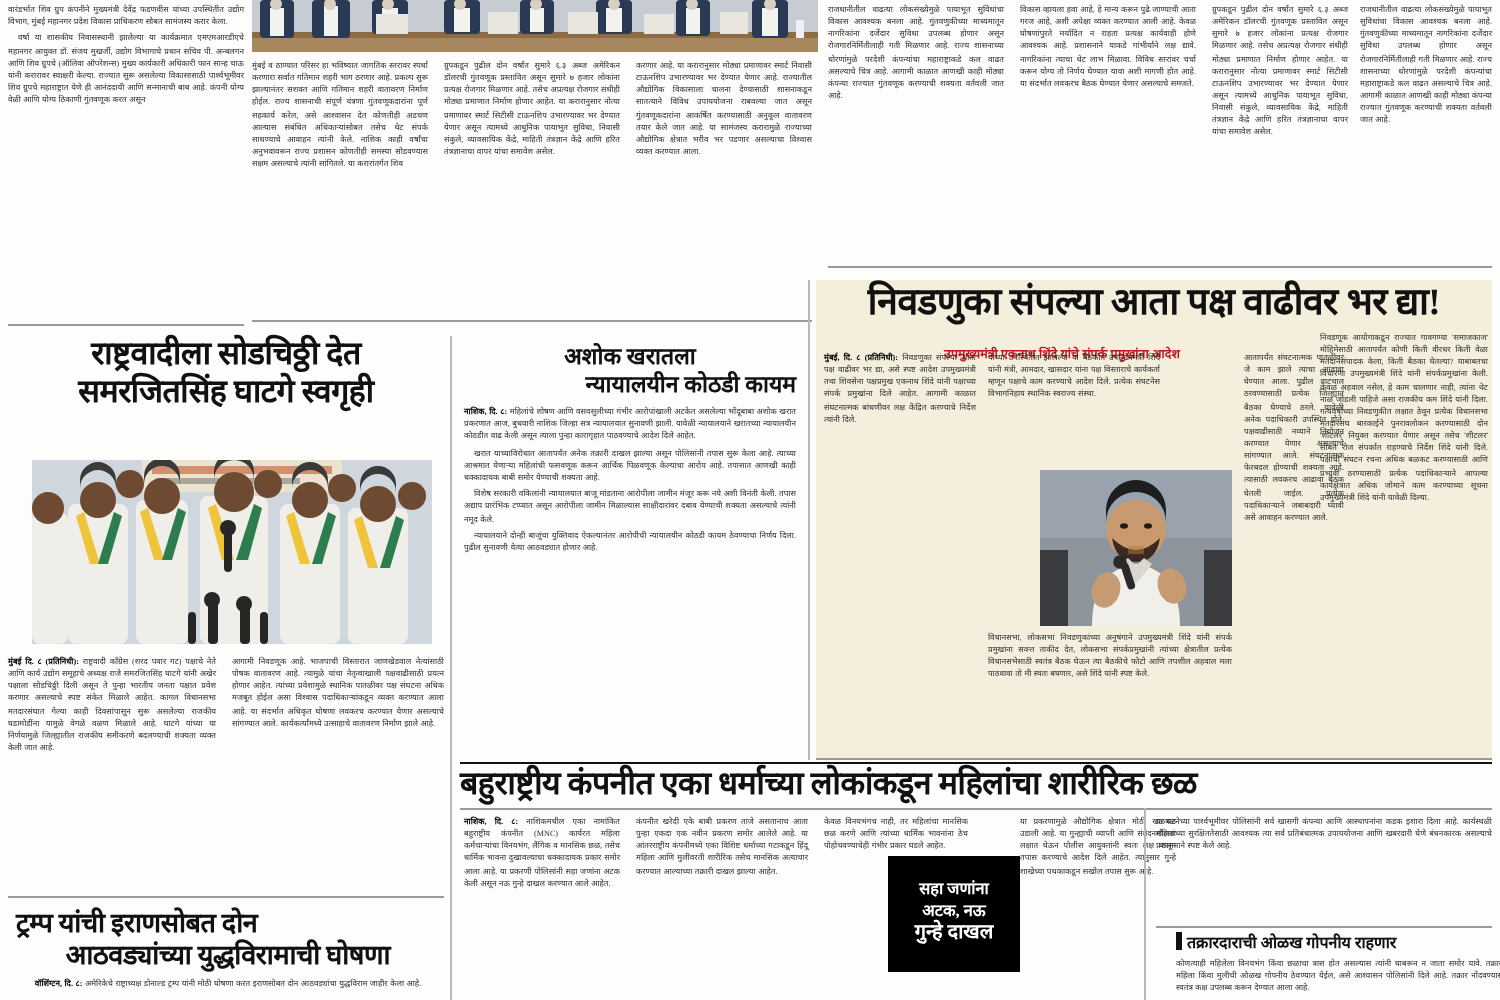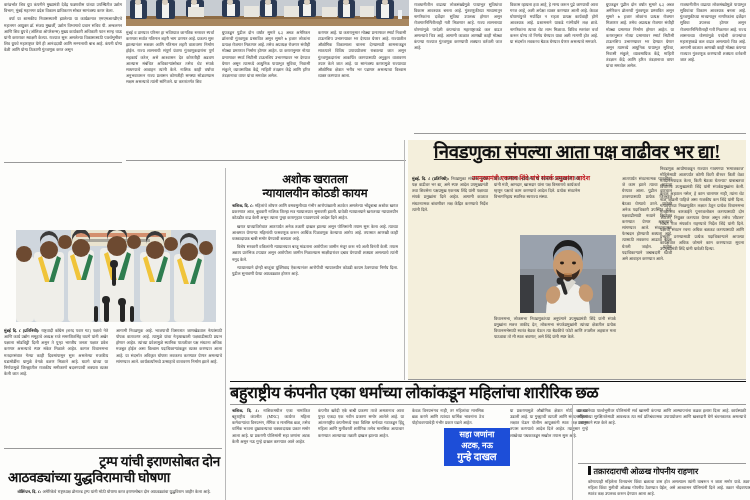--- a/index.html
+++ b/index.html
@@ -19,21 +19,21 @@
     letter-spacing:.02px;
     word-spacing:.2px;
     -webkit-font-smoothing:none;
   }
   .col-text p{margin:0 0 2.2px 0;text-indent:5px;}
   .col-text p.noind{text-indent:0;}
 
   .hl{font-weight:bold;color:#000;}
 
   
-  .h-xxl{font-size:18.5px;line-height:1.18;font-weight:bold;letter-spacing:-.2px;text-decoration:underline;}
+  .h-xxl{font-size:18.5px;line-height:1.18;font-weight:bold;letter-spacing:-.2px;}
   .h-xl {font-size:16px;line-height:1.2;font-weight:bold;letter-spacing:-.2px;}
   .h-lg {font-size:13.5px;line-height:1.22;font-weight:bold;letter-spacing:-.2px;}
   .h-md {font-size:11.5px;line-height:1.22;font-weight:bold;}
   .h-sm {font-size:8px;line-height:1.25;font-weight:bold;}
 
   .subred{color:#c0161d;font-weight:bold;font-size:6.2px;letter-spacing:.05px;}
 
   
   .photo{position:absolute;overflow:hidden;background:#b9c2cb;}
 
@@ -122,20 +122,24 @@
   <div style="position:absolute;left:606px;top:2px;width:68px;" class="col-text">
     <p class="noind">ग्रुपकडून पुढील दोन वर्षांत सुमारे ६.३ अब्ज अमेरिकन डॉलरची गुंतवणूक प्रस्तावित असून सुमारे ७ हजार लोकांना प्रत्यक्ष रोजगार मिळणार आहे. तसेच अप्रत्यक्ष रोजगार संधीही मोठ्या प्रमाणात निर्माण होणार आहेत. या करारानुसार नोत्या प्रमाणावर स्मार्ट सिटीसी टाऊनशिप उभारण्यावर भर देण्यात येणार असून त्यामध्ये आधुनिक पायाभूत सुविधा, निवासी संकुले, व्यावसायिक केंद्रे, माहिती तंत्रज्ञान केंद्रे आणि हरित तंत्रज्ञानाचा वापर यांचा समावेश असेल.</p>
   </div>
   <div style="position:absolute;left:680px;top:2px;width:66px;" class="col-text">
     <p class="noind">राजधानीतील वाढत्या लोकसंख्येमुळे पायाभूत सुविधांचा विकास आवश्यक बनला आहे. गुंतवणुकीच्या माध्यमातून नागरिकांना दर्जेदार सुविधा उपलब्ध होणार असून रोजगारनिर्मितीलाही गती मिळणार आहे. राज्य शासनाच्या धोरणांमुळे परदेशी कंपन्यांचा महाराष्ट्राकडे कल वाढत असल्याचे चित्र आहे. आगामी काळात आणखी काही मोठ्या कंपन्या राज्यात गुंतवणूक करण्याची शक्यता वर्तवली जात आहे.</p>
   </div>
 
   <hr class="thin" style="position:absolute;left:126px;top:160px;width:280px;">
   <hr class="thin" style="position:absolute;left:414px;top:133px;width:332px;">
 
+  <div style="position:absolute;left:4px;top:168px;width:218px;">
+    <div class="h-xl" style="text-align:center;">राष्ट्रवादीला सोडचिठ्ठी देत</div>
+    <div class="h-xl" style="text-align:center;">समरजितसिंह घाटगे स्वगृही</div>
+  </div>
 
   <div class="photo" style="left:16px;top:230px;width:200px;height:92px;">
     <svg width="200" height="92" viewBox="0 0 200 92" preserveAspectRatio="none">
       <rect width="200" height="92" fill="#cfd6dd"></rect>
       <rect x="55" y="0" width="100" height="16" fill="#e9e3cf"></rect>
       <rect x="60" y="3" width="90" height="4" fill="#c8623a" opacity=".65"></rect>
       <rect x="62" y="9" width="72" height="3" fill="#6a6a6a" opacity=".5"></rect>
       <g fill="#efeee9">
         <rect x="18" y="22" width="30" height="70" rx="4"></rect>
         <rect x="52" y="20" width="26" height="72" rx="4"></rect>
@@ -193,32 +197,32 @@
   <div style="position:absolute;left:4px;top:328px;width:104px;" class="col-text">
     <p class="noind"><span class="hl">मुंबई दि. ८ (प्रतिनिधी):</span> <span>राष्ट्रवादी काँग्रेस (शरद पवार गट) पक्षाचे नेते आणि कार्य उद्योग समूहाचे अध्यक्ष राजे समरजितसिंह घाटगे यांनी अखेर पक्षाला सोडचिठ्ठी दिली असून ते पुन्हा भारतीय जनता पक्षात प्रवेश करणार असल्याचे स्पष्ट संकेत मिळाले आहेत. कागल विधानसभा मतदारसंघात गेल्या काही दिवसांपासून सुरू असलेल्या राजकीय घडामोडींना यामुळे वेगळे वळण मिळाले आहे. घाटगे यांच्या या निर्णयामुळे जिल्ह्यातील राजकीय समीकरणे बदलण्याची शक्यता व्यक्त केली जात आहे.</span></p>
   </div>
   <div style="position:absolute;left:116px;top:328px;width:106px;" class="col-text">
     <p class="noind">आगामी निवडणूक आहे. भाजपाची विस्तारात जाणखेडवाल नेत्यांसाठी पोषक वातावरण आहे. त्यामुळे यांचा नेतृत्वाखाली पक्षवाढीसाठी प्रयत्न होणार आहेत. त्यांच्या प्रवेशामुळे स्थानिक पातळीवर पक्ष संघटना अधिक मजबूत होईल असा विश्वास पदाधिकाऱ्यांकडून व्यक्त करण्यात आला आहे. या संदर्भात अधिकृत घोषणा लवकरच करण्यात येणार असल्याचे सांगण्यात आले. कार्यकर्त्यांमध्ये उत्साहाचे वातावरण निर्माण झाले आहे.</p>
   </div>
 
   <hr class="thin" style="position:absolute;left:4px;top:448px;width:218px;">
 
   <div style="position:absolute;left:8px;top:454px;width:212px;">
-    <div class="h-lg" style="text-align:right;">ट्रम्प यांची इराणसोबत दोन</div>
-    <div class="h-lg" style="text-align:left;">आठवड्यांच्या युद्धविरामाची घोषणा</div>
+    <div class="h-lg" style="text-align:left;">ट्रम्प यांची इराणसोबत दोन</div>
+    <div class="h-lg" style="text-align:center;">आठवड्यांच्या युद्धविरामाची घोषणा</div>
     <div class="col-text" style="margin-top:2px;text-align:center;">
       <p class="noind"><span class="hl">वॉशिंग्टन, दि. ८:</span> <span>अमेरिकेचे राष्ट्राध्यक्ष डोनाल्ड ट्रम्प यांनी मोठी घोषणा करत इराणसोबत दोन आठवड्यांचा युद्धविराम जाहीर केला आहे.</span></p>
     </div>
   </div>
 
   <div class="vdiv" style="left:225px;top:168px;height:332px;"></div>
 
   <div style="position:absolute;left:232px;top:172px;width:166px;">
     <div class="h-md" style="text-align:center;">अशोक खरातला</div>
-    <div class="h-md" style="text-align:center;">न्यायालयीन कोठडी कायम</div>
+    <div class="h-md" style="text-align:right;">न्यायालयीन कोठडी कायम</div>
     <div class="col-text" style="margin-top:3px;">
       <p class="noind"><span class="hl">नाशिक, दि. ८:</span> <span>महिलांचे शोषण आणि वसवसुलीच्या गंभीर आरोपांखाली अटकेत असलेल्या भोंदूबाबा अशोक खरात प्रकरणात आज, बुधवारी नाशिक जिल्हा सत्र न्यायालयात सुनावणी झाली. यावेळी न्यायालयाने खरातच्या न्यायालयीन कोठडीत वाढ केली असून त्याला पुन्हा कारागृहात पाठवण्याचे आदेश दिले आहेत.</span></p>
       <p>खरात याच्याविरोधात आतापर्यंत अनेक तक्रारी दाखल झाल्या असून पोलिसांनी तपास सुरू केला आहे. त्याच्या आश्रमात येणाऱ्या महिलांची फसवणूक करून आर्थिक पिळवणूक केल्याचा आरोप आहे. तपासात आणखी काही धक्कादायक बाबी समोर येण्याची शक्यता आहे.</p>
       <p>विशेष सरकारी वकिलांनी न्यायालयात बाजू मांडताना आरोपीला जामीन मंजूर करू नये अशी विनंती केली. तपास अद्याप प्रारंभिक टप्प्यात असून आरोपीला जामीन मिळाल्यास साक्षीदारांवर दबाव येण्याची शक्यता असल्याचे त्यांनी नमूद केले.</p>
       <p>न्यायालयाने दोन्ही बाजूंचा युक्तिवाद ऐकल्यानंतर आरोपीची न्यायालयीन कोठडी कायम ठेवण्याचा निर्णय दिला. पुढील सुनावणी येत्या आठवड्यात होणार आहे.</p>
     </div>
   </div>
 
   <div class="vdiv" style="left:404px;top:140px;height:240px;"></div>
 
@@ -291,21 +295,21 @@
   <div style="position:absolute;left:232px;top:408px;width:78px;" class="col-text">
     <p class="noind"><span class="hl">नाशिक, दि. ८:</span> <span>नाशिकमधील एका नामांकित बहुराष्ट्रीय कंपनीत (MNC) कार्यरत महिला कर्मचाऱ्यांचा विनयभंग, लैंगिक व मानसिक छळ, तसेच धार्मिक भावना दुखावल्याचा धक्कादायक प्रकार समोर आला आहे. या प्रकरणी पोलिसांनी सहा जणांना अटक केली असून नऊ गुन्हे दाखल करण्यात आले आहेत.</span></p>
   </div>
   <div style="position:absolute;left:318px;top:408px;width:86px;" class="col-text">
     <p class="noind">कंपनीत खरेदी एके बाबी प्रकरण ताजे असतानाच आता पुन्हा एकदा एक नवीन प्रकरण समोर आलेले आहे. या आंतरराष्ट्रीय कंपनीमध्ये एका विशिष्ट धर्माच्या गटाकडून हिंदू महिला आणि मुलींवरती शारीरिक तसेच मानसिक अत्याचार करण्यात आल्याच्या तक्रारी दाखल झाल्या आहेत.</p>
   </div>
   <div style="position:absolute;left:412px;top:408px;width:72px;" class="col-text">
     <p class="noind">केवळ विनयभंगच नाही, तर महिलांचा मानसिक छळ करणे आणि त्यांच्या धार्मिक भावनांना ठेच पोहोचवण्याचेही गंभीर प्रकार घडले आहेत.</p>
   </div>
 
-  <div style="position:absolute;left:444px;top:428px;width:62px;background:#1d4ed8;padding:2px 2px;text-align:center;">
+  <div style="position:absolute;left:444px;top:428px;width:62px;background:#000000;padding:12px 2px;text-align:center;">
     <div style="color:#fff;font-weight:bold;font-size:8.2px;line-height:1.28;">सहा जणांना</div>
     <div style="color:#fff;font-weight:bold;font-size:8.2px;line-height:1.28;">अटक, नऊ</div>
     <div style="color:#fff;font-weight:bold;font-size:10px;line-height:1.28;">गुन्हे दाखल</div>
   </div>
 
   <div style="position:absolute;left:510px;top:408px;width:78px;" class="col-text">
     <p class="noind">या प्रकरणामुळे औद्योगिक क्षेत्रात मोठी खळबळ उडाली आहे. या गुन्ह्याची व्याप्ती आणि संवेदनशीलता लक्षात घेऊन पोलीस आयुक्तांनी स्वतः लक्ष घालून तपास करण्याचे आदेश दिले आहेत. त्यानुसार गुन्हे शाखेच्या पथकाकडून सखोल तपास सुरू आहे.</p>
   </div>
 
   <div class="vdiv" style="left:572px;top:404px;height:96px;"></div>

